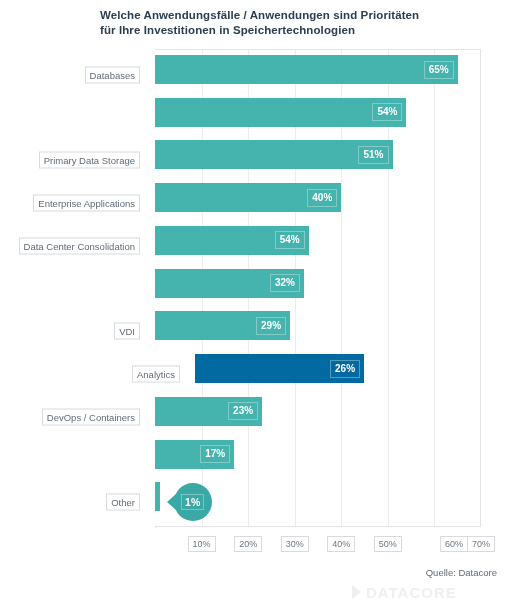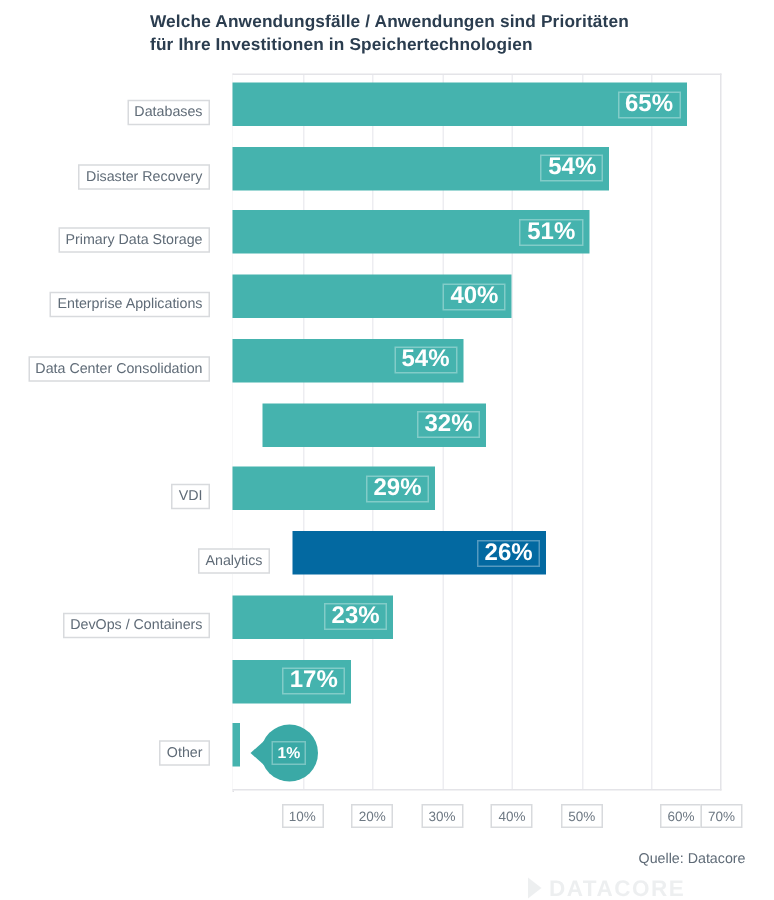--- a/index.html
+++ b/index.html
@@ -85,21 +85,21 @@
     top: 0;
     height: 29px;
     background: #45b3ae;
   }
   .bar-value {
     position: absolute;
     right: 4px;
     top: 50%;
     transform: translateY(-50%);
     color: #ffffff;
-    font-size: 16px;
+    font-size: 10px;
     font-weight: bold;
     line-height: 12px;
     padding: 2px 4px;
     border: 1px solid rgba(255,255,255,0.33);
     white-space: nowrap;
   }
 
   
   .bubble {
     position: absolute;
@@ -205,21 +205,20 @@
   </div>
 
 <div id="rows-layer">
     <div class="bar-row" style="top: 55px; left: 155px; width: 302.714px;">
       <div class="cat-label">Databases</div>
       <div class="bar" style="width: 302.714px; background: rgb(69, 179, 174);">
         <div class="bar-value">65%</div>
       </div>
     </div>
     <div class="bar-row" style="top: 97.7273px; left: 155px; width: 251.486px;">
-      <div class="cat-label">Disaster Recovery</div>
       <div class="bar" style="width: 251.486px; background: rgb(69, 179, 174);">
         <div class="bar-value">54%</div>
       </div>
     </div>
     <div class="bar-row" style="top: 140.455px; left: 155px; width: 237.514px;">
       <div class="cat-label">Primary Data Storage</div>
       <div class="bar" style="width: 237.514px; background: rgb(69, 179, 174);">
         <div class="bar-value">51%</div>
       </div>
     </div>
@@ -229,21 +228,21 @@
         <div class="bar-value">40%</div>
       </div>
     </div>
     <div class="bar-row" style="top: 225.909px; left: 155px; width: 153.686px;">
       <div class="cat-label">Data Center Consolidation</div>
       <div class="bar" style="width: 153.686px; background: rgb(69, 179, 174);">
         <div class="bar-value">54%</div>
       </div>
     </div>
     <div class="bar-row" style="top: 268.636px; left: 155px; width: 149.029px;">
-      <div class="bar" style="width: 149.029px; background: rgb(69, 179, 174); margin-left: 20px;">
+      <div class="bar" style="width: 149.029px; background: rgb(69, 179, 174);">
         <div class="bar-value">32%</div>
       </div>
     </div>
     <div class="bar-row" style="top: 311.364px; left: 155px; width: 135.057px;">
       <div class="cat-label">VDI</div>
       <div class="bar" style="width: 135.057px; background: rgb(69, 179, 174);">
         <div class="bar-value">29%</div>
       </div>
     </div>
     <div class="bar-row" style="top: 354.091px; left: 155px; width: 121.086px; margin-left: 40px;">

